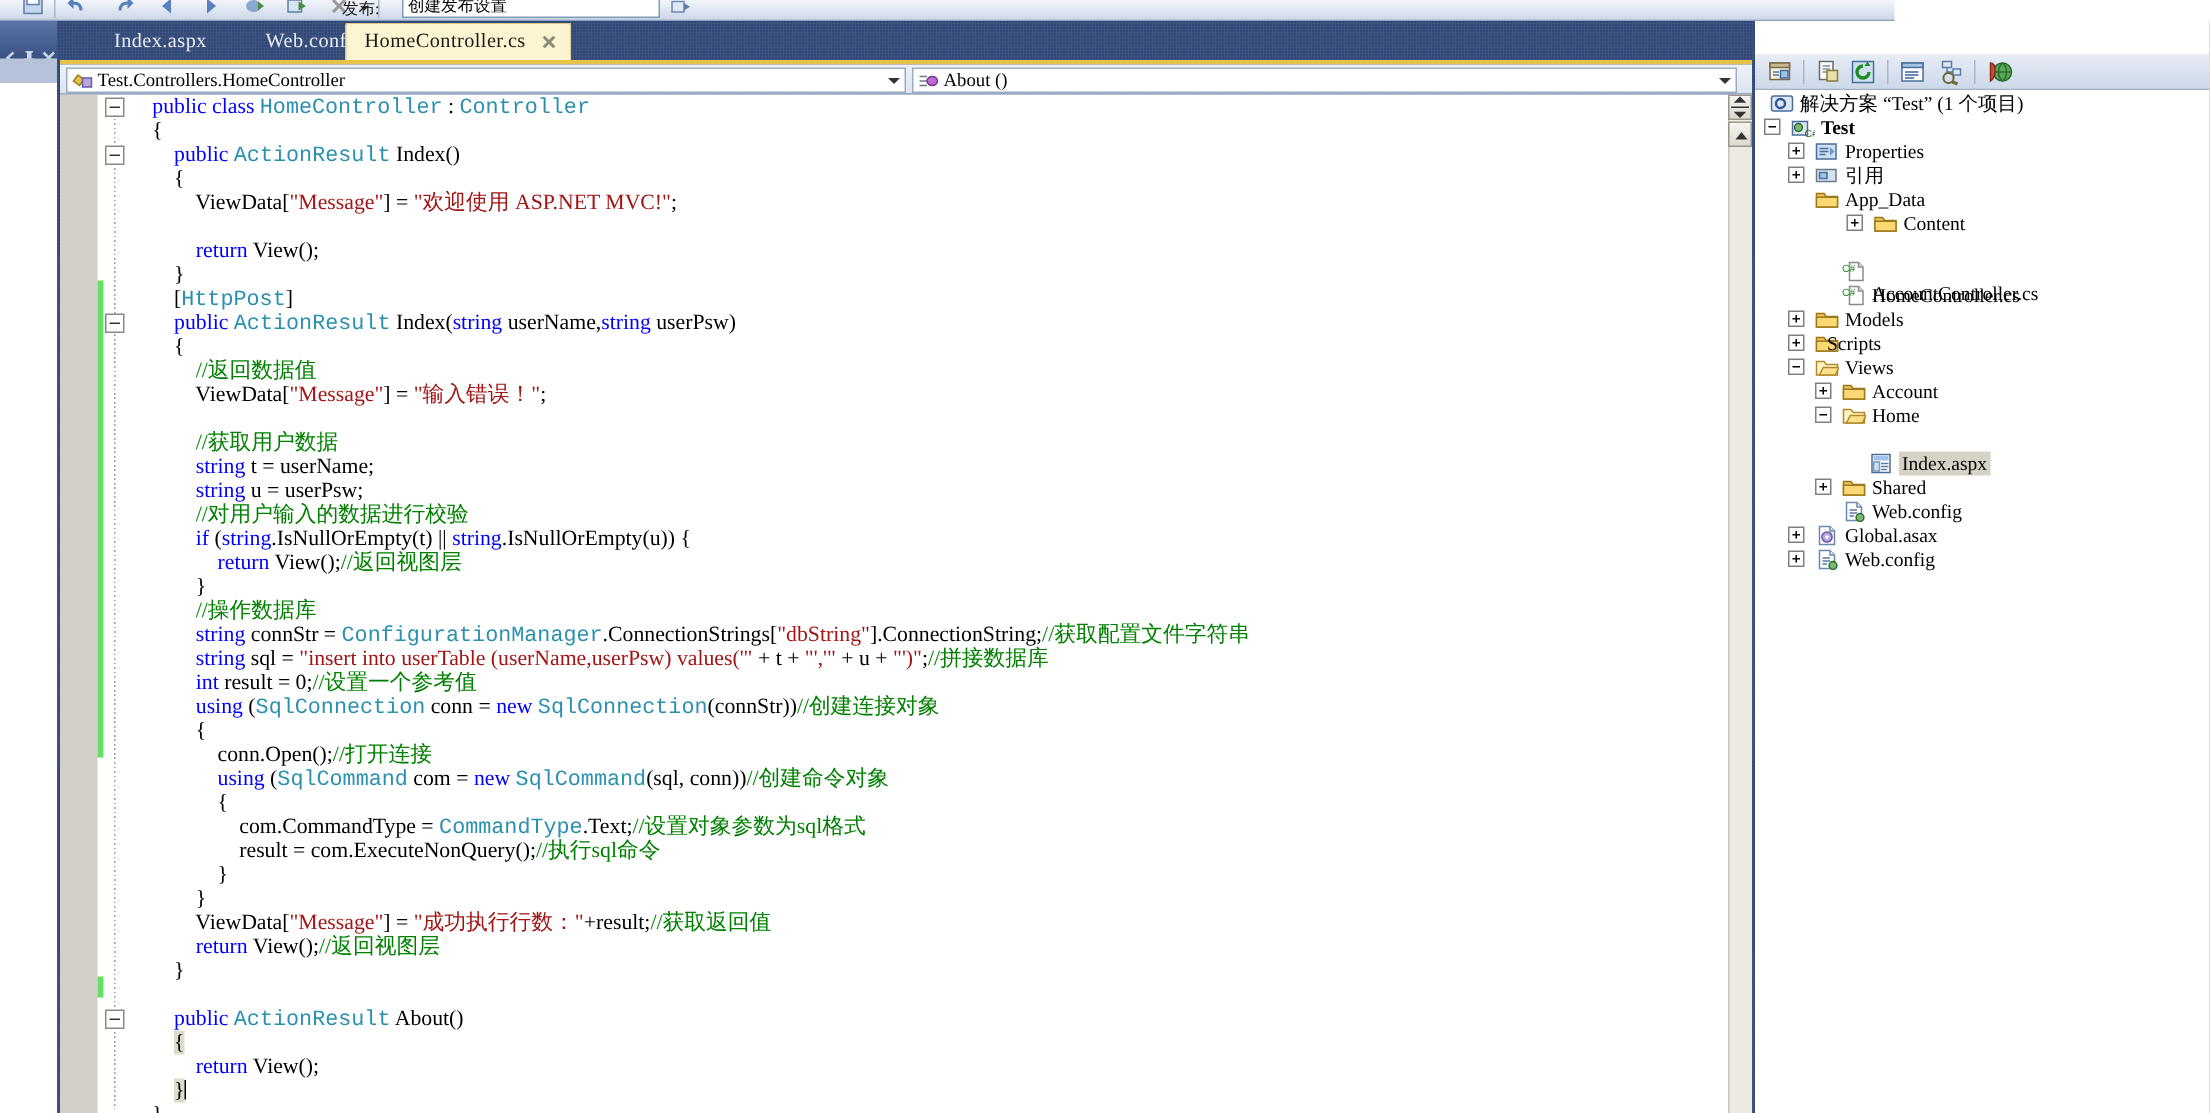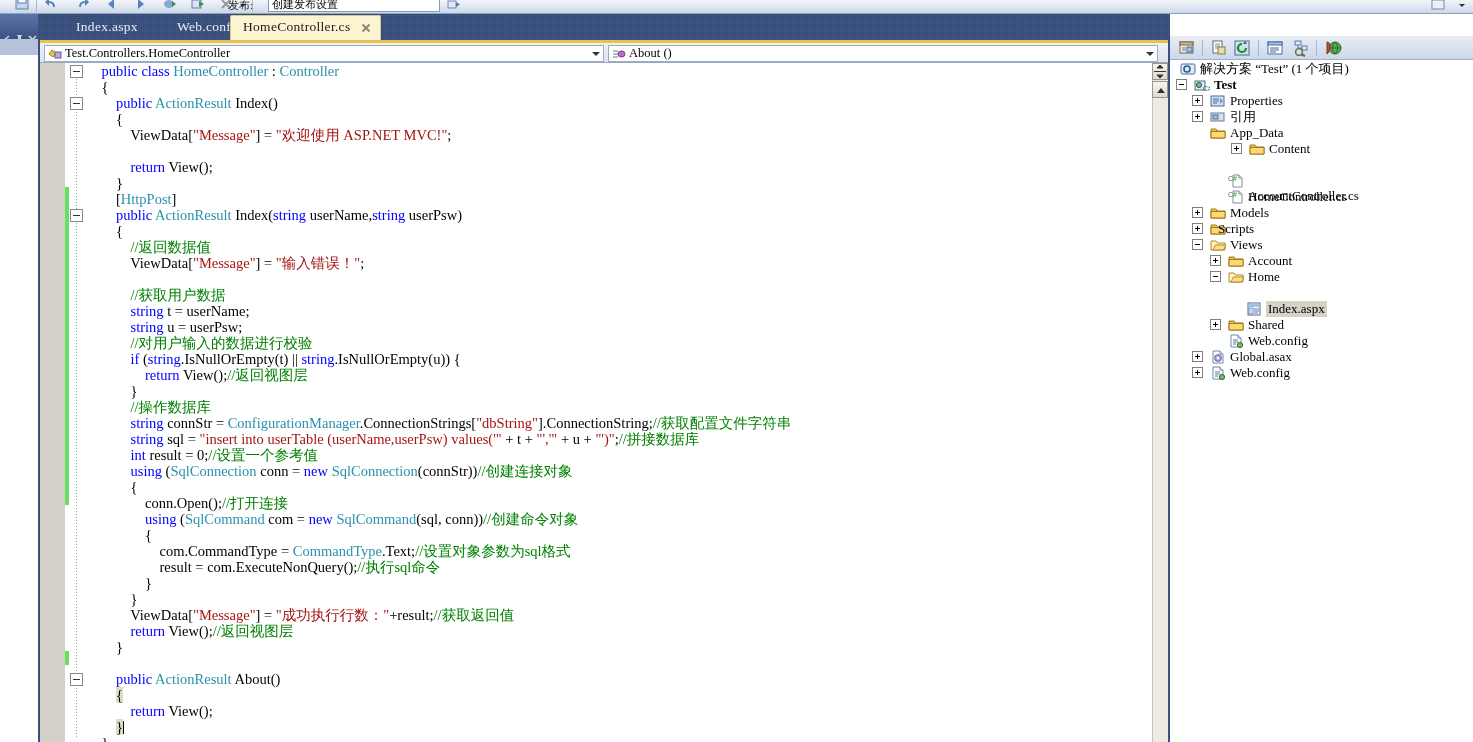--- a/index.html
+++ b/index.html
@@ -3,21 +3,21 @@
 <meta charset="utf-8">
 <style>
   html,body{margin:0;padding:0;background:#fff;}
   body{
     width:1473px;height:742px;overflow:hidden;position:relative;
     font-family:"Liberation Serif","DejaVu Serif",serif;
     -webkit-font-smoothing:none;
   }
   
   #toolbar-strip{
-    position:absolute;left:0;top:0;width:1473px;height:14px;
+    position:absolute;left:0;top:0;width:1263px;height:14px;
     background:linear-gradient(to bottom,#f3f5f9 0%,#e3e9f3 45%,#ccd7e8 100%);
     border-bottom:1px solid #8ea2c0;box-sizing:border-box;overflow:hidden;
   }
   .tb-ico{position:absolute;top:-4px;width:16px;height:16px;opacity:.85;}
   .tb-sep{position:absolute;top:0px;width:1px;height:12px;background:#aab8cf;}
   #tb-combo{
     position:absolute;left:268px;top:-3px;width:172px;height:15px;
     background:#fff;border:1px solid #7f9db9;box-sizing:border-box;
     font-size:11px;line-height:13px;padding-left:3px;color:#000;overflow:hidden;
     white-space:nowrap;
@@ -113,21 +113,21 @@
   .fold:before{
     content:"";position:absolute;left:2px;top:5px;width:7px;height:1px;background:#333;
   }
   #code-text{
     position:absolute;left:47px;top:0;width:1081px;height:679px;
     font-family:"Liberation Serif","DejaVu Serif",serif;
     font-size:14.5px;line-height:16px;white-space:pre;color:#000;
   }
   .ln{display:block;height:16px;}
   .kw{color:#0000ff;}
-  .ty{color:#2b91af;}
+  .ty{color:#2b91af;font-family:Liberation Mono, monospace;}
   .st{color:#a31515;}
   .cm{color:#008000;}
   .bm{background:#dcdcc8;}
   .caret{display:inline-block;width:1px;height:13px;background:#000;
     vertical-align:-2px;margin-left:0px;}
 
   
   #vscroll{
     position:absolute;left:1112px;top:49px;width:16px;height:679px;
     background:#eceae3;border-left:1px solid #c8c4bc;box-sizing:border-box;

